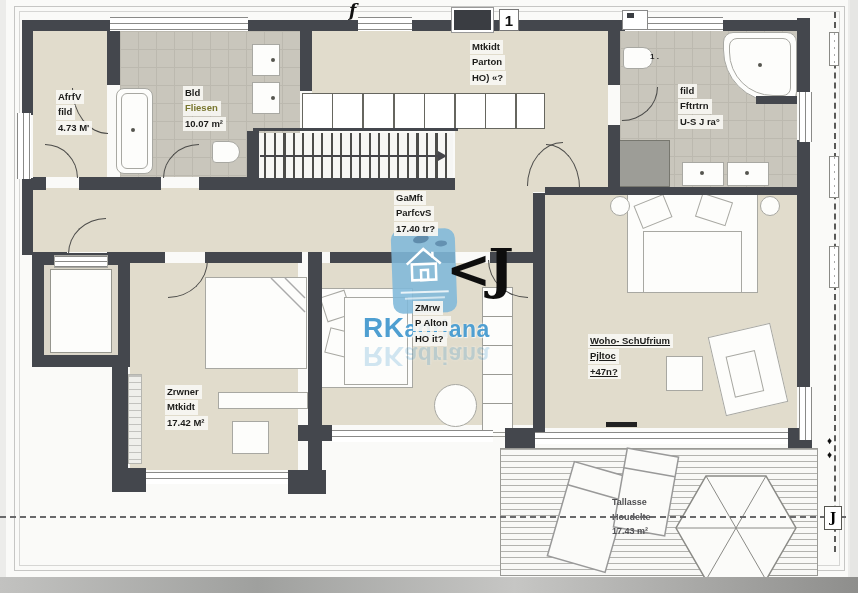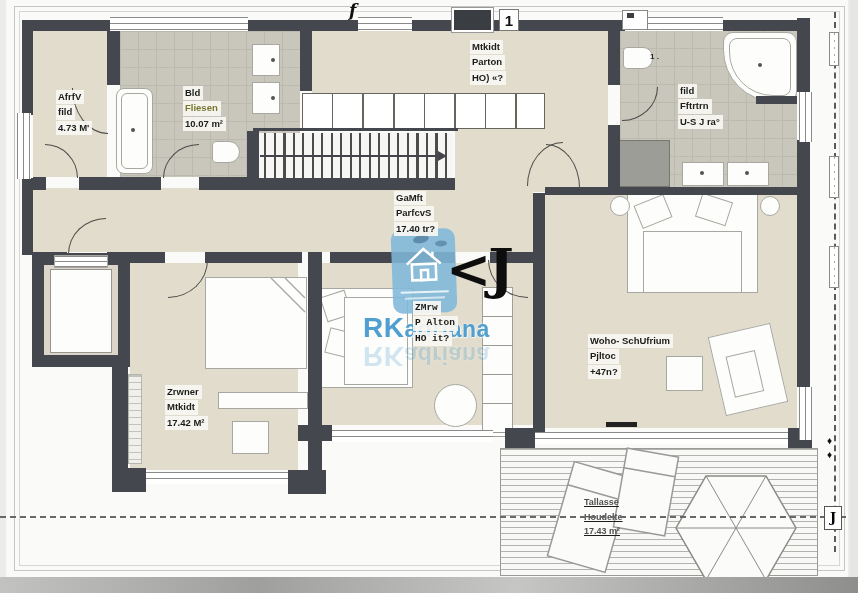--- a/index.html
+++ b/index.html
@@ -240,36 +240,36 @@
   <div class="lbl" style="left:678px;top:84px;">
     <span>fild</span>
     <span>Fftrtrn</span>
     <span>U-S J ra°</span>
   </div>
   <div class="lbl" style="left:372px;top:191px;margin-left:22px;">
     <span>GaMft</span>
     <span>ParfcvS</span>
     <span>17.40 tr?</span>
   </div>
-  <div class="lbl" style="left:413px;top:301px;font-family:Liberation Mono, monospace;">
+  <div class="lbl" style="left:413px;top:301px;">
     <span>ZMrw</span>
     <span>P Alton</span>
     <span>HO it?</span>
   </div>
-  <div class="lbl" style="left:588px;top:334px;">
+  <div class="lbl" style="left:588px;top:334px;text-decoration:underline;">
     <span>Woho- SchUfrium</span>
     <span>Pjltoc</span>
     <span>+47n?</span>
   </div>
   <div class="lbl" style="left:165px;top:385px;">
     <span>Zrwner</span>
     <span>Mtkidt</span>
     <span>17.42 M²</span>
   </div>
-  <div class="lbl plain" style="left:582px;top:496px;text-decoration:underline;">
+  <div class="lbl plain" style="left:610px;top:496px;">
     <span>Tallasse</span>
     <span>Houdelte</span>
     <span>17.43 m²</span>
   </div>
 
   <div class="lab-f">f</div>
   <div class="onebox">1</div>
 
   <div class="wm-logo">
     <div style="position:absolute;left:10px;top:12px;width:44px;height:44px;">

